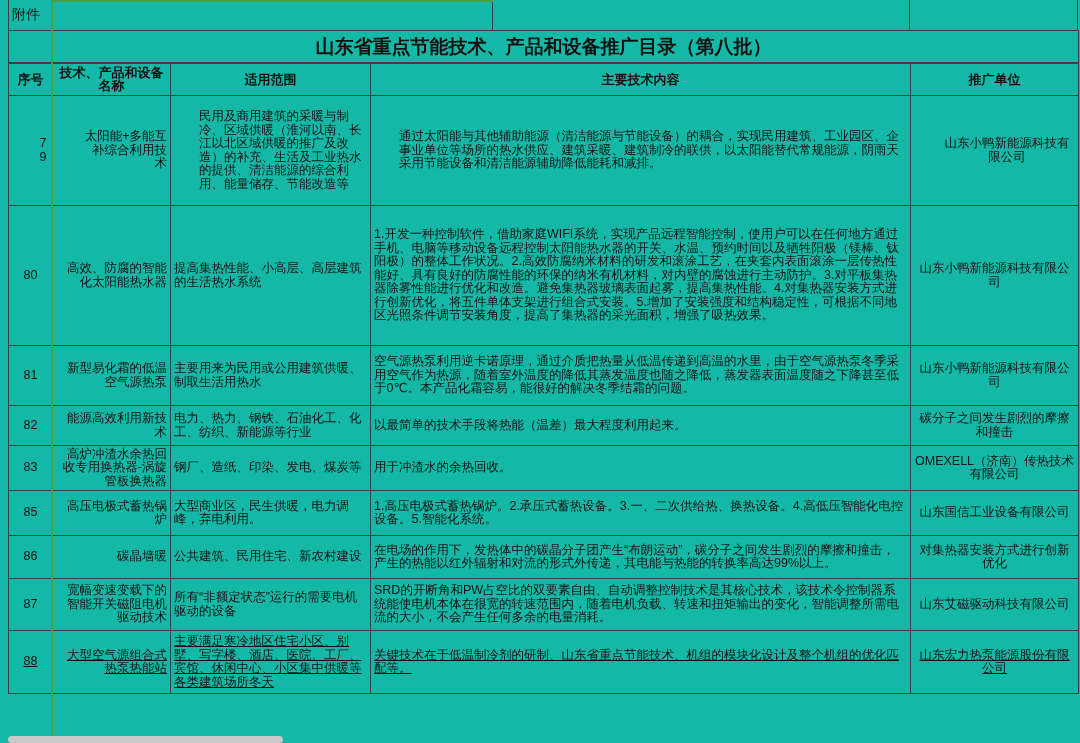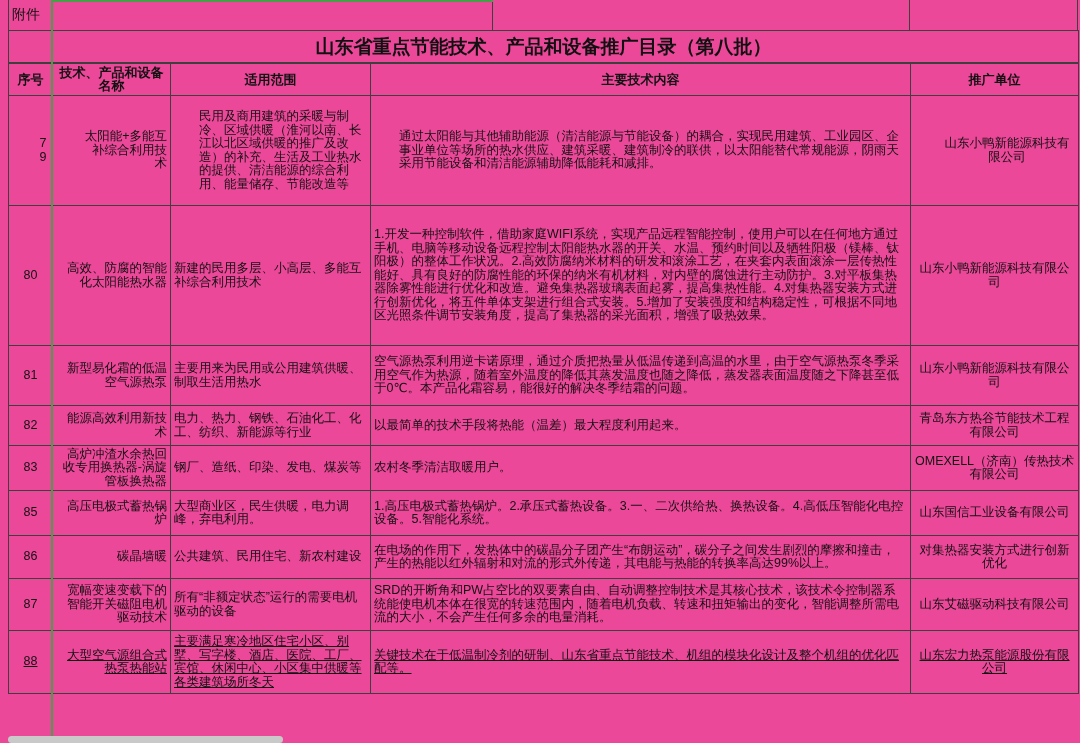--- a/index.html
+++ b/index.html
@@ -1,17 +1,17 @@
 <!DOCTYPE html>
 <html style="--green: #45a049; --grid: #3f3f3f; --scrollbar: #c9c9c9;"><head>
 <meta charset="utf-8">
 <style>
   html,body{margin:0;padding:0;background:#fff;}
   .sheet{
-    position:relative;width:1080px;height:743px;overflow:hidden;background:#ec4899;
+    position:relative;width:1080px;height:743px;overflow:hidden;background:#14b8a6;
     font-family:"Liberation Sans","DejaVu Sans",sans-serif;color:#111;
   }
   
   .rowA{position:absolute;top:0;left:8px;width:1070px;height:30px;display:flex;}
   .rowA .cA{box-sizing:border-box;border-right:1px solid var(--grid);height:30px;}
   .rowA .a1{width:44px;border-left:1px solid var(--grid);font-size:14px;line-height:29px;padding-left:3px;}
   .rowA .a2{width:441px;}
   .rowA .a3{width:417px;}
   .rowA .a4{width:168px;}
   
@@ -82,43 +82,43 @@
     <tr class="h110">
       <td class="c-no">79</td>
       <td class="c-name">太阳能+多能互补综合利用技术</td>
       <td class="c-scope">民用及商用建筑的采暖与制冷、区域供暖（淮河以南、长江以北区域供暖的推广及改造）的补充、生活及工业热水的提供、清洁能源的综合利用、能量储存、节能改造等</td>
       <td class="c-content">通过太阳能与其他辅助能源（清洁能源与节能设备）的耦合，实现民用建筑、工业园区、企事业单位等场所的热水供应、建筑采暖、建筑制冷的联供，以太阳能替代常规能源，阴雨天采用节能设备和清洁能源辅助降低能耗和减排。</td>
       <td class="c-unit">山东小鸭新能源科技有限公司</td>
     </tr>
     <tr class="h140">
       <td class="c-no">80</td>
       <td class="c-name">高效、防腐的智能化太阳能热水器</td>
-      <td class="c-scope">新建的民用多层、小高层、多能互补综合利用技术</td>
+      <td class="c-scope">提高集热性能、小高层、高层建筑的生活热水系统</td>
       <td class="c-content">1.开发一种控制软件，借助家庭WIFI系统，实现产品远程智能控制，使用户可以在任何地方通过手机、电脑等移动设备远程控制太阳能热水器的开关、水温、预约时间以及牺牲阳极（镁棒、钛阳极）的整体工作状况。2.高效防腐纳米材料的研发和滚涂工艺，在夹套内表面滚涂一层传热性能好、具有良好的防腐性能的环保的纳米有机材料，对内壁的腐蚀进行主动防护。3.对平板集热器除雾性能进行优化和改造。避免集热器玻璃表面起雾，提高集热性能。4.对集热器安装方式进行创新优化，将五件单体支架进行组合式安装。5.增加了安装强度和结构稳定性，可根据不同地区光照条件调节安装角度，提高了集热器的采光面积，增强了吸热效果。</td>
       <td class="c-unit">山东小鸭新能源科技有限公司</td>
     </tr>
     <tr class="h60">
       <td class="c-no">81</td>
       <td class="c-name">新型易化霜的低温空气源热泵</td>
       <td class="c-scope">主要用来为民用或公用建筑供暖、制取生活用热水</td>
       <td class="c-content">空气源热泵利用逆卡诺原理，通过介质把热量从低温传递到高温的水里，由于空气源热泵冬季采用空气作为热源，随着室外温度的降低其蒸发温度也随之降低，蒸发器表面温度随之下降甚至低于0℃。本产品化霜容易，能很好的解决冬季结霜的问题。</td>
       <td class="c-unit">山东小鸭新能源科技有限公司</td>
     </tr>
     <tr class="h40">
       <td class="c-no">82</td>
       <td class="c-name">能源高效利用新技术</td>
       <td class="c-scope">电力、热力、钢铁、石油化工、化工、纺织、新能源等行业</td>
       <td class="c-content">以最简单的技术手段将热能（温差）最大程度利用起来。</td>
-      <td class="c-unit">青岛东方热谷节能技术工程有限公司</td>
+      <td class="c-unit">碳分子之间发生剧烈的摩擦和撞击</td>
     </tr>
     <tr class="h45">
       <td class="c-no">83</td>
       <td class="c-name">高炉冲渣水余热回收专用换热器-涡旋管板换热器</td>
       <td class="c-scope">钢厂、造纸、印染、发电、煤炭等</td>
-      <td class="c-content">农村冬季清洁取暖用户。</td>
+      <td class="c-content">用于冲渣水的余热回收。</td>
       <td class="c-unit">OMEXELL（济南）传热技术有限公司</td>
     </tr>
     <tr class="h45">
       <td class="c-no">85</td>
       <td class="c-name">高压电极式蓄热锅炉</td>
       <td class="c-scope">大型商业区，民生供暖，电力调峰，弃电利用。</td>
       <td class="c-content">1.高压电极式蓄热锅炉。2.承压式蓄热设备。3.一、二次供给热、换热设备。4.高低压智能化电控设备。5.智能化系统。</td>
       <td class="c-unit">山东国信工业设备有限公司</td>
     </tr>
     <tr class="h43">

